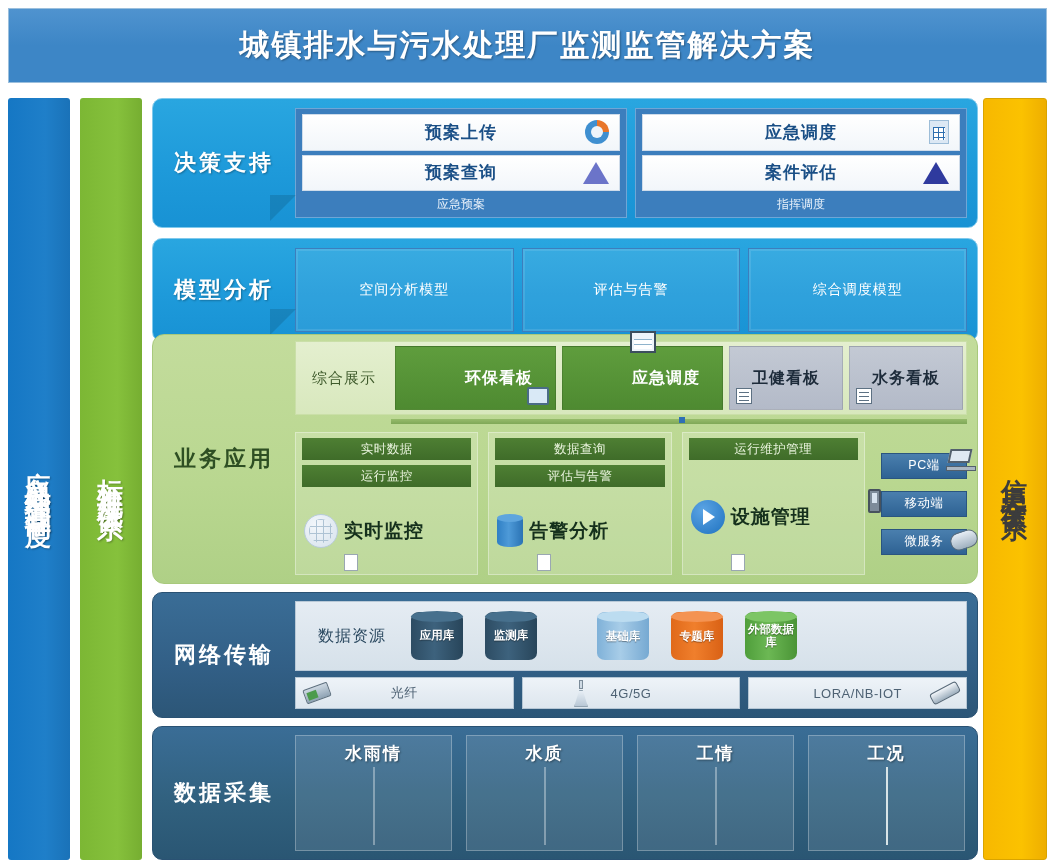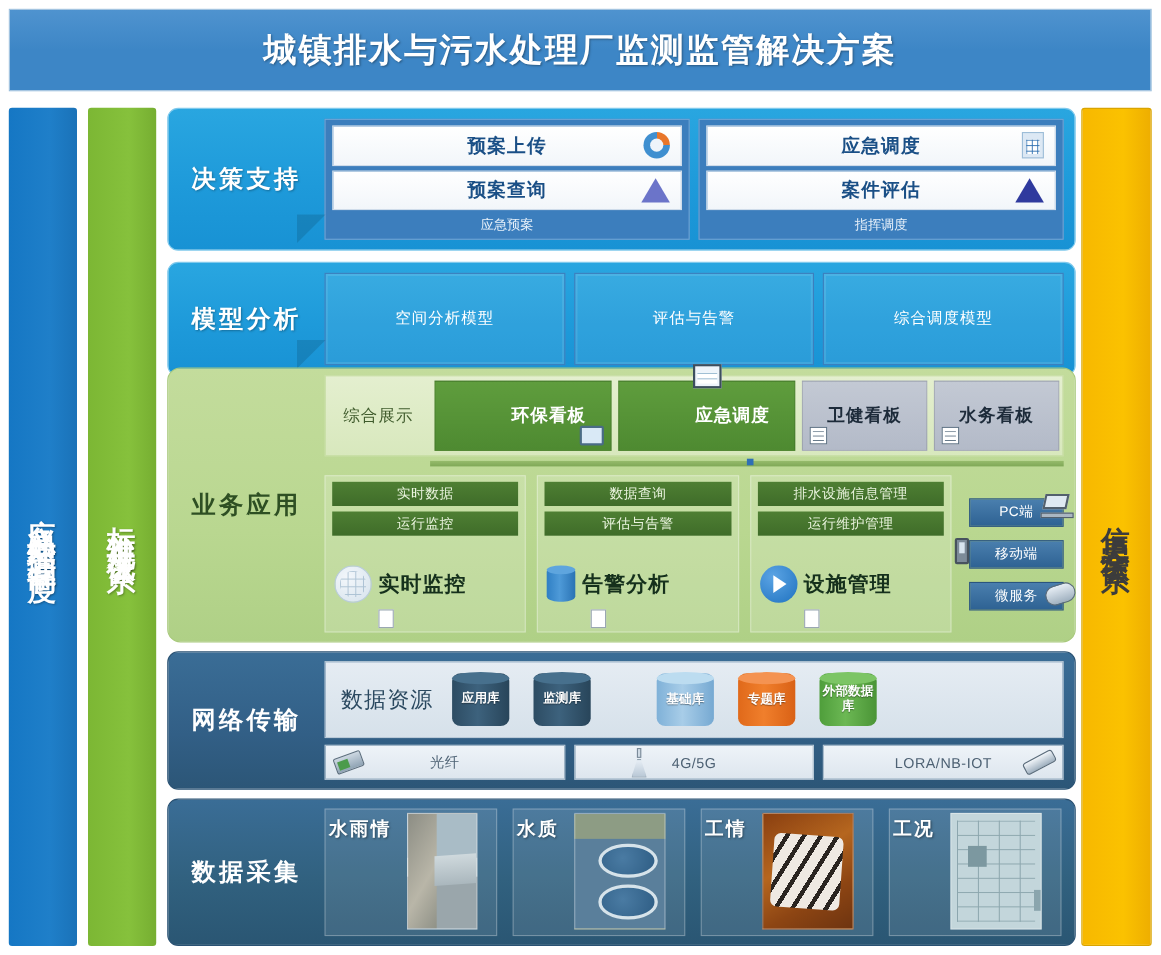--- a/index.html
+++ b/index.html
@@ -203,21 +203,21 @@
   
   #band-network {
     top: 494px; height: 126px;
     background: linear-gradient(180deg,#3a6d96,#325f86 60%,#2c5677);
     border: 1px solid #2a5273; border-radius: 10px;
   }
   #band-network .band-label { color:#ffffff; }
   .net-body { flex:1; display:flex; flex-direction:column; padding:8px 10px 8px 0; gap:6px; }
   .net-db-row { flex:1; background: linear-gradient(180deg,#e5ecf3,#d6e1ea);
                 border:1px solid #b9c9d7; display:flex; align-items:center; padding:0 10px; gap:4px; }
-  .net-db-cap { width:92px; color:#2b4960; font-size:20px; letter-spacing:1px; text-align:center; }
+  .net-db-cap { width:92px; color:#2b4960; font-size:16px; letter-spacing:1px; text-align:center; }
   .db { width:52px; height:48px; position:relative; border-radius:8px/7px;
         display:flex; align-items:center; justify-content:center; margin: 0 9px;
         color:#ffffff; font-size:11.5px; line-height:1.1; text-align:center; font-weight:bold;
         text-shadow: 0 1px 1px rgba(0,0,0,.4); }
   .db::before { content:""; position:absolute; left:0; right:0; top:-1px; height:11px; border-radius:50%; }
   .db.slate { background: linear-gradient(90deg,#2d4c63,#3d627d 45%,#28455a); font-family: Liberation Mono, monospace; }
   .db.slate::before { background:#47708d; }
   .db.light { background: linear-gradient(90deg,#7fb1d8,#a8cde8 45%,#76a9d2); margin-left: 47px; }
   .db.light::before { background:#bcdcf0; }
   .db.orange{ background: linear-gradient(90deg,#e0691a,#f07f2c 45%,#d96115); }
@@ -245,23 +245,23 @@
             border:1px solid #5a6b7a;border-radius:3px;}
 
   
   #band-data {
     top: 628px; height: 134px;
     background: linear-gradient(180deg,#3a6d96,#31617f 55%,#2a5673);
     border: 1px solid #2a5273; border-radius: 10px;
   }
   #band-data .band-label { color:#ffffff; }
   .data-body { flex:1; display:flex; gap:14px; padding:8px 12px 8px 0; }
-  .data-card { flex:1; display:flex; 
+  .data-card { flex:1; display:flex; flex-direction:column;
                background: rgba(255,255,255,.10); border:1px solid rgba(255,255,255,.28);
-               padding:3px; }
+               padding:3px;align-items:center; }
   .data-cap { height:28px; display:flex; align-items:center; justify-content:center;
               color:#ffffff; font-size:17px; font-weight:bold; letter-spacing:2px;
               text-shadow:1px 1px 2px rgba(0,0,0,.4); }
   .photo { flex:1; margin:0 14px 2px; border:1px solid rgba(255,255,255,.35); position:relative; overflow:hidden; }
   .photo.rain { background:
       linear-gradient(180deg,#a9bcc6 0 38%, #c9d4d8 38% 55%, #9aa6ab 55% 100%);
   }
   .photo.rain::before{content:"";position:absolute;left:0;top:0;width:42%;height:100%;
       background:linear-gradient(120deg,#8c8d84,#b9b6a8 60%,#8f9187);}
   .photo.rain::after{content:"";position:absolute;right:0;top:36%;width:62%;height:26%;
@@ -406,23 +406,20 @@
           </div>
           <div class="biz-main">
             <span class="ic-cyl"></span>
             <span class="name">告警分析</span>
             <span class="ic-smalldoc"></span>
           </div>
         </div>
 
         <div class="biz-col">
           <div class="biz-pill">
-            <span>排水设施信息管理</span>
-          </div>
-          <div class="biz-pill">
             <span>运行维护管理</span>
           </div>
           <div class="biz-main">
             <span class="ic-play"></span>
             <span class="name">设施管理</span>
             <span class="ic-smalldoc"></span>
           </div>
         </div>
 
         <div class="biz-side">

